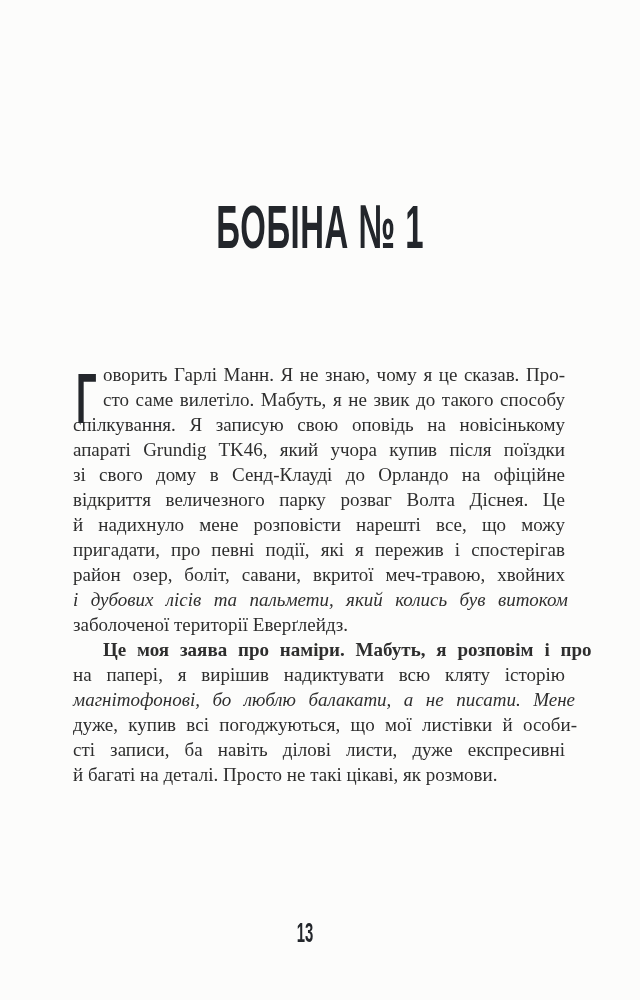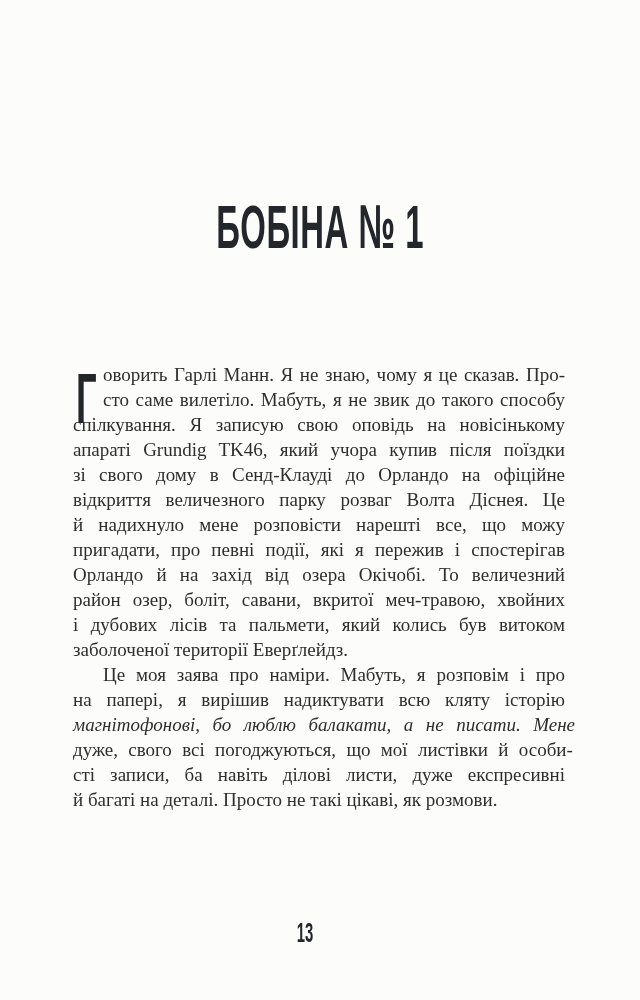--- a/index.html
+++ b/index.html
@@ -103,30 +103,29 @@
 
   <div class="paragraph">
         <div class="text-line dc-indent"><span style="word-spacing: 1.825px;">оворить Гарлі Манн. Я не знаю, чому я це сказав. Про-</span></div>
         <div class="text-line dc-indent"><span style="word-spacing: 1.88368px;">сто саме вилетіло. Мабуть, я не звик до такого способу</span></div>
         <div class="text-line"><span style="word-spacing: 8.90104px;">спілкування. Я записую свою оповідь на новісінькому</span></div>
         <div class="text-line"><span style="word-spacing: 7.57589px;">апараті Grundig TK46, який учора купив після поїздки</span></div>
         <div class="text-line"><span style="word-spacing: 8.58203px;">зі свого дому в Сенд-Клауді до Орландо на офіційне</span></div>
         <div class="text-line"><span style="word-spacing: 9.85417px;">відкриття величезного парку розваг Волта Діснея. Це</span></div>
         <div class="text-line"><span style="word-spacing: 10.4531px;">й надихнуло мене розповісти нарешті все, що можу</span></div>
         <div class="text-line"><span style="word-spacing: 6.37891px;">пригадати, про певні події, які я пережив і спостерігав</span></div>
-        <div class="text-line"><span style="word-spacing: 8.4375px;">Орландо й на захід від озера Окічобі. То величезний</span></div>
         <div class="text-line"><span style="word-spacing: 7.20573px;">район озер, боліт, савани, вкритої меч-травою, хвойних</span></div>
-        <div class="text-line"><span style="word-spacing: 7.61133px;">і дубових лісів та пальмети, який колись був витоком</span></div>
+        <div class="text-line"><span style="word-spacing: 7.61133px; font-style: italic;">і дубових лісів та пальмети, який колись був витоком</span></div>
         <div class="text-line last-line"><span>заболоченої території Еверґлейдз.</span></div>
       </div>
       <div class="paragraph">
-        <div class="text-line first-indent"><span style="word-spacing: 6.08333px;">Це моя заява про наміри. Мабуть, я розповім і про</span></div>
+        <div class="text-line first-indent"><span style="word-spacing: 6.08333px; font-weight: bold;">Це моя заява про наміри. Мабуть, я розповім і про</span></div>
         <div class="text-line"><span style="word-spacing: 10.058px;">на папері, я вирішив надиктувати всю кляту історію</span></div>
         <div class="text-line"><span style="word-spacing: 7.75223px; font-style: italic;">магнітофонові, бо люблю балакати, а не писати. Мене</span></div>
-        <div class="text-line"><span style="word-spacing: 5.54883px;">дуже, свого всі погоджуються, що мої листівки й особи-</span></div>
+        <div class="text-line"><span style="word-spacing: 5.54883px;">дуже, купив всі погоджуються, що мої листівки й особи-</span></div>
         <div class="text-line"><span style="word-spacing: 10.3594px;">сті записи, ба навіть ділові листи, дуже експресивні</span></div>
         <div class="text-line last-line"><span>й багаті на деталі. Просто не такі цікаві, як розмови.</span></div>
       </div>
     </div>
 
   <div class="folio-wrap">
     <span class="condensed folio-text">13</span>
   </div>
 
 </div>

